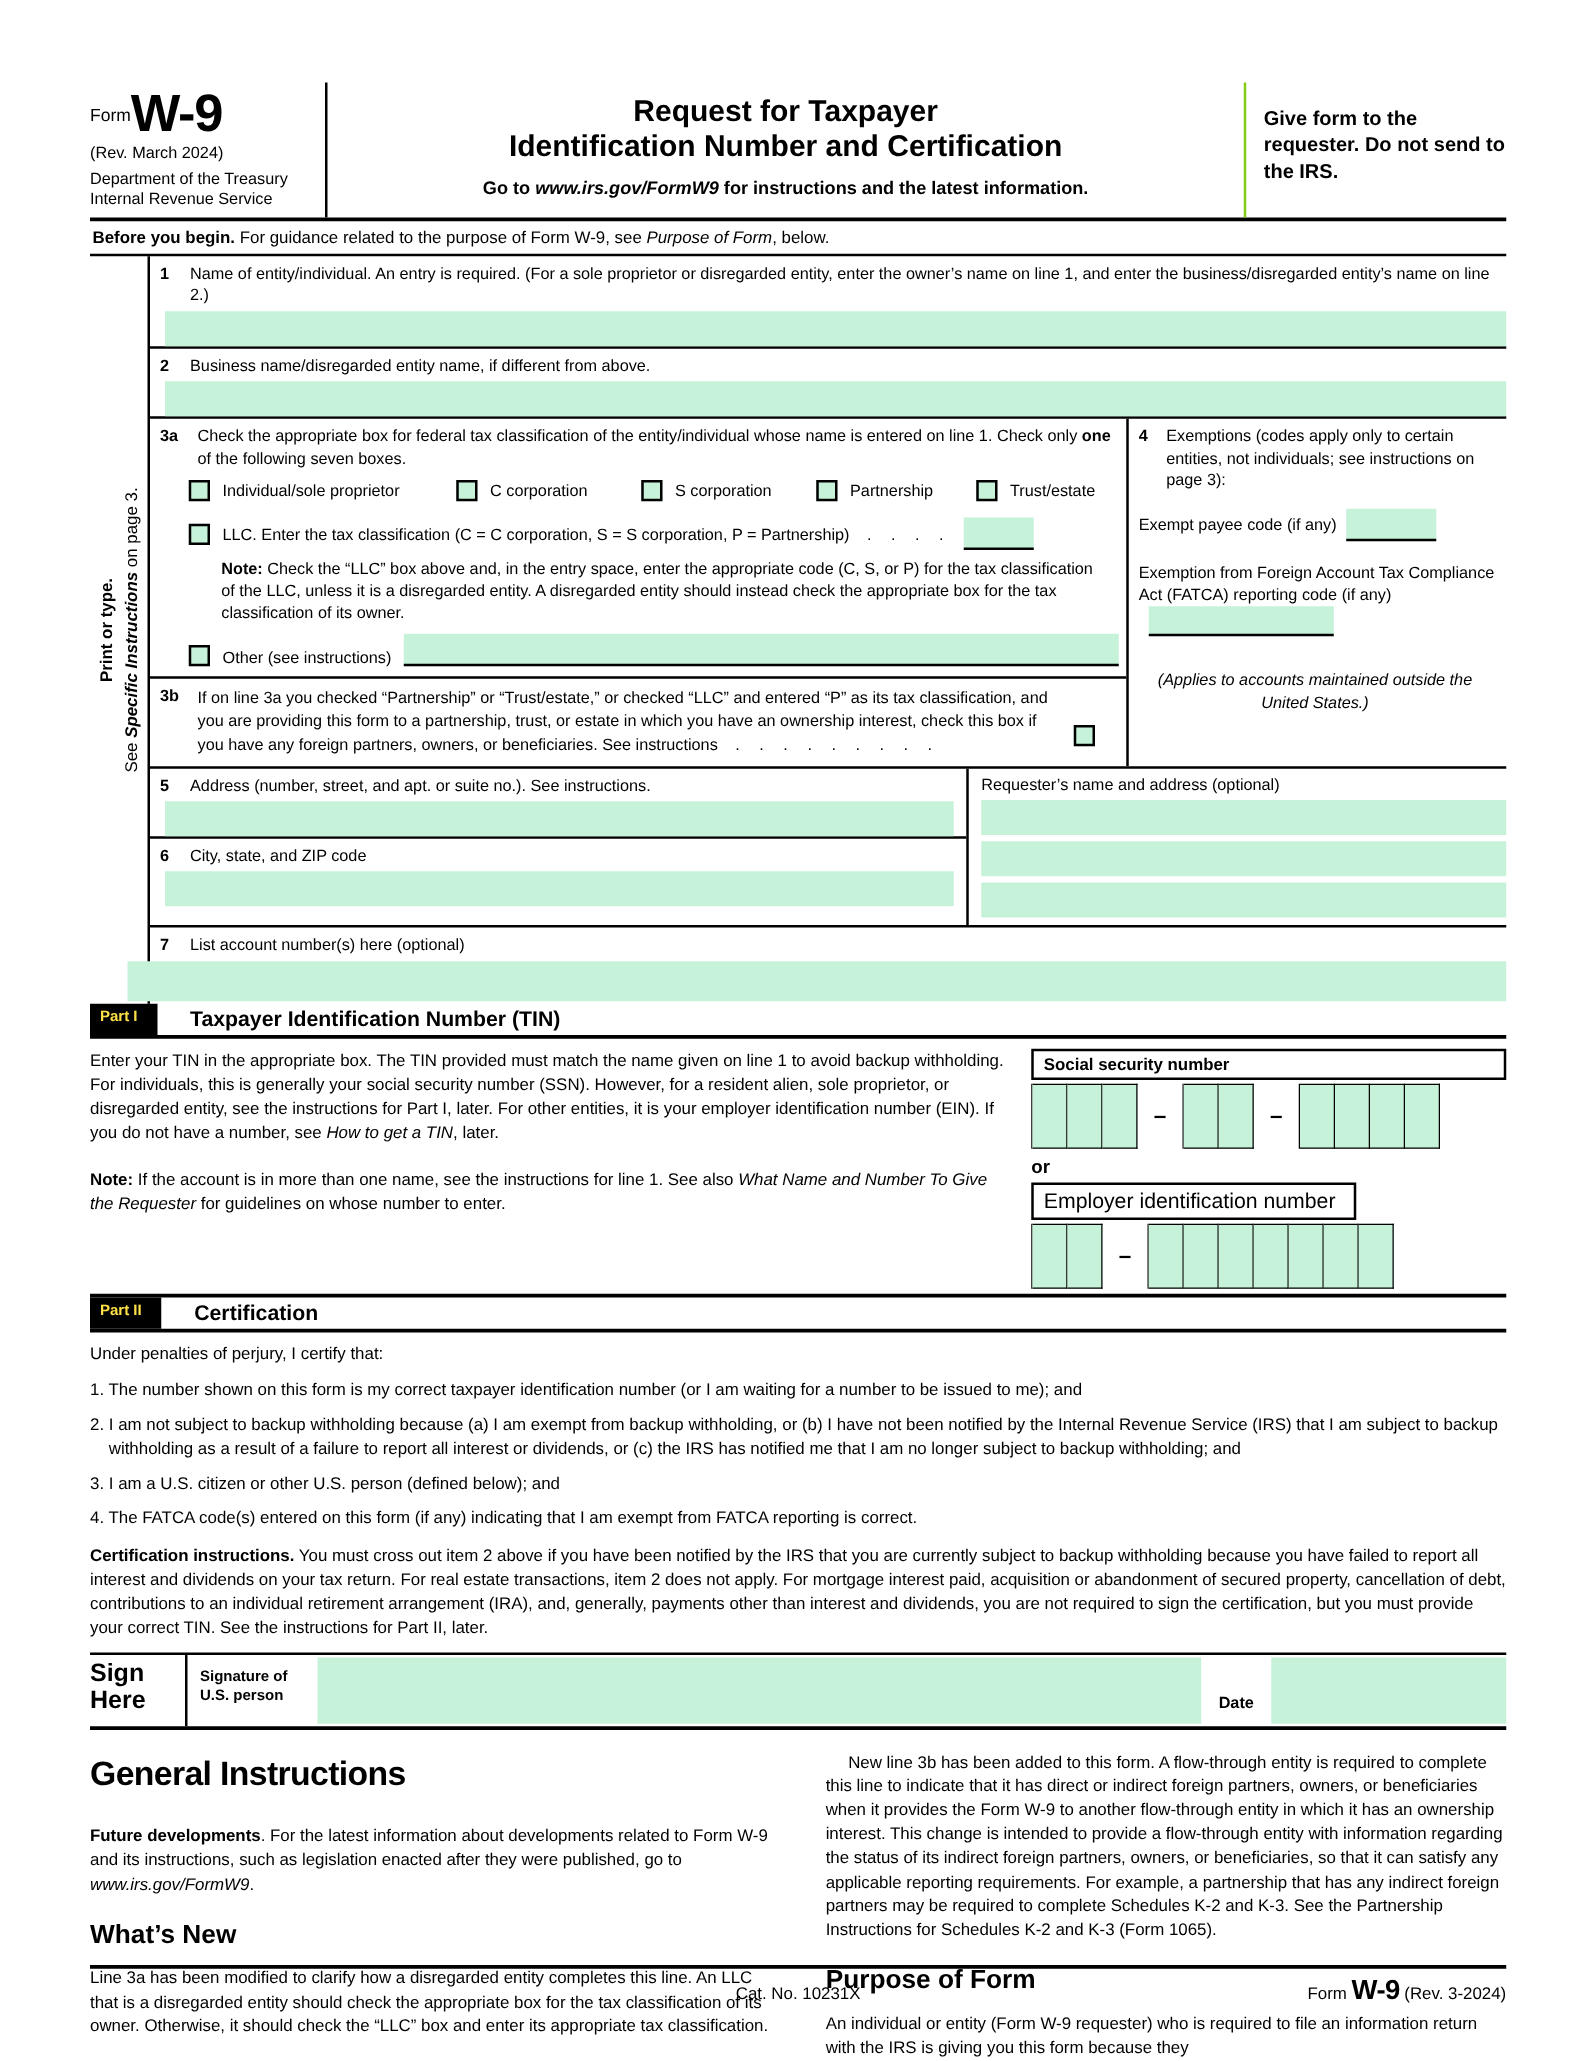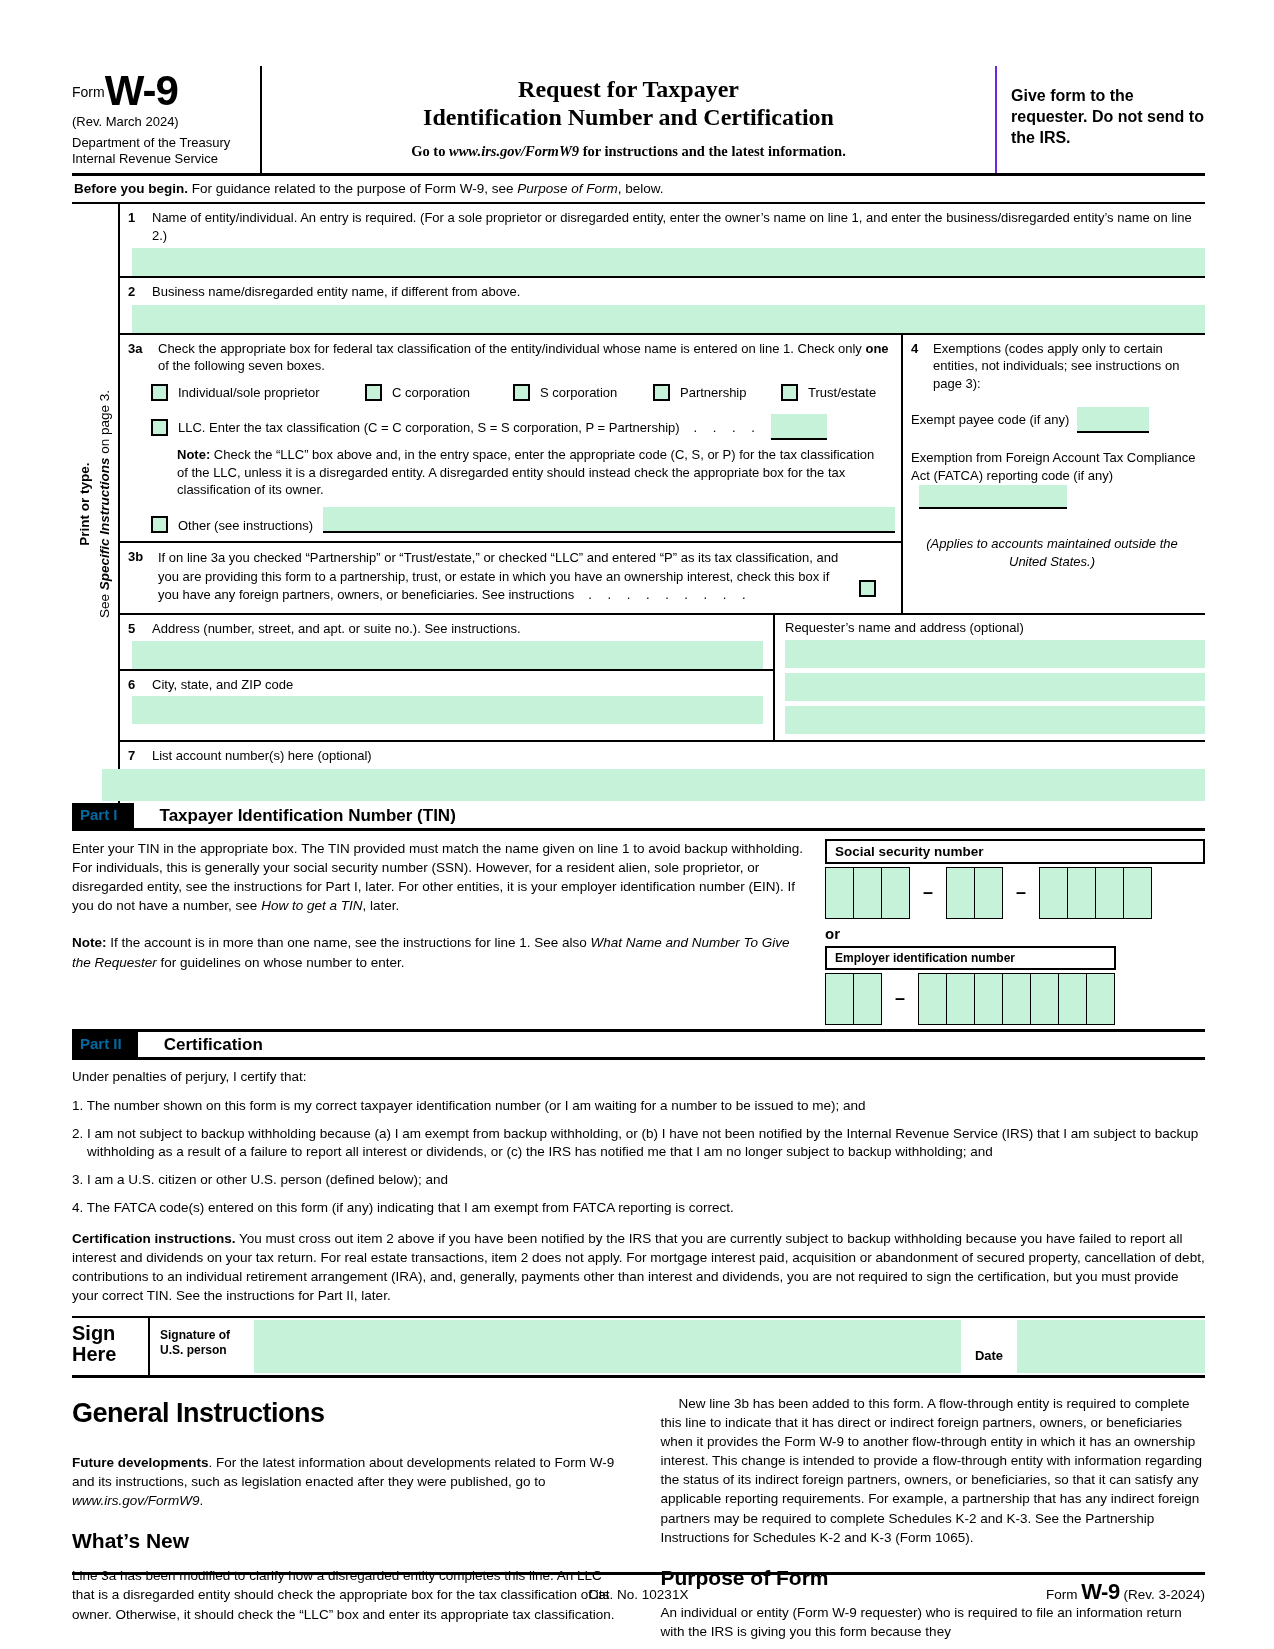--- a/index.html
+++ b/index.html
@@ -7,21 +7,21 @@
   body { font-family:"Liberation Sans", sans-serif; color:#000; }
   .page { width:1274px; height:1649px; background:#fff; padding:66px 69px 0 72px; position:relative; }
 
   
   .hdr { display:flex; border-bottom:3px solid #000; }
   .hdr-left { width:190px; border-right:2px solid #000; padding:6px 6px 6px 0; }
   .form-word { font-size:14px; vertical-align:8px; }
   .form-num { font-size:42px; font-weight:bold; letter-spacing:-1px; line-height:0.9; }
   .hdr-rev { font-size:13px; margin-top:4px; }
   .hdr-dept { font-size:13px; margin-top:6px; line-height:1.25; }
-  .hdr-center { flex:1; border-right:2px solid #6d28d9; text-align:center; padding:10px 8px 8px;font-family:Liberation Serif, serif; }
+  .hdr-center { flex:1; border-right:2px solid #84cc16; text-align:center; padding:10px 8px 8px; }
   .hdr-title { font-size:24px; font-weight:bold; line-height:1.15; }
   .hdr-goto { font-size:14.5px; font-weight:bold; margin-top:12px; }
   .hdr-goto .it { font-style:italic; }
   .hdr-right { width:208px; padding:20px 0 0 14px; font-size:16px; font-weight:bold; line-height:1.3; }
 
   
   .before { font-size:13.5px; padding:5px 0 6px 2px; border-bottom:2px solid #000; }
   .b { font-weight:bold; } .i { font-style:italic; } .bi { font-weight:bold; font-style:italic; }
 
   
@@ -70,36 +70,36 @@
   .row56 { display:flex; border-bottom:2px solid #000; font-size:13px; }
   .col56 { flex:1; border-right:2px solid #000; }
   .r5 { border-bottom:2px solid #000; padding-top:5px; }
   .r6 { padding-top:5px; }
   .bar56 { height:28px; margin:3px 10px 0 12px; }
   .colreq { width:430px; padding:5px 0 6px 10px; }
   .req-bar { height:28px; margin-top:5px; }
 
   
   .part-hdr { display:flex; align-items:stretch; border-bottom:3px solid #000; margin-top:0; }
-  .part-badge { background:#000; color:#0369a1; font-weight:bold; font-size:15px; padding:3px 16px 4px 8px; }
+  .part-badge { background:#000; color:#fde047; font-weight:bold; font-size:12px; padding:3px 16px 4px 8px; }
   .part-title { font-weight:bold; font-size:17px; padding:3px 0 2px 26px; }
 
   
   .p1body { display:flex; border-bottom:3px solid #000; padding:8px 0 4px 0; }
   .p1left { flex:1; font-size:13.5px; line-height:1.42; padding-right:16px; }
   .p1left p { margin-bottom:18px; }
   .p1right { width:380px; flex:none; }
   .tin-titlebox { border:2px solid #000; font-weight:bold; font-size:13.5px; padding:3px 8px; background:#fff; }
   .cells { display:flex; align-items:center; margin-top:3px; }
   .cell { width:28px; height:52px; border:1px solid #000; margin-left:-1px; }
   .cgroup { display:flex; border-left:1px solid #000; }
   .cgroup .cell { border-left:none; margin-left:0; border-right:1px solid #000; border-top:1px solid #000; border-bottom:1px solid #000; }
   .dash { font-weight:bold; font-size:18px; padding:0 13px; }
   .or { font-weight:bold; font-size:15px; margin:6px 0 4px; }
-  .ein-titlebox { border:2px solid #000; font-weight:bold; font-size:12px; padding:3px 8px; width:291px; }
+  .ein-titlebox { border:2px solid #000; font-weight:normal; font-size:17px; padding:3px 8px; width:260px; }
 
   
   .p2body { font-size:13.5px; line-height:1.4; border-bottom:2px solid #000; padding:6px 0 10px; }
   .p2body .intro { margin:2px 0 10px; }
   .citem { padding-left:15px; text-indent:-15px; margin-bottom:9px; }
   .certp { margin-top:12px; }
 
   
   .signrow { display:flex; border-bottom:3px solid #000; height:60px; }
   .sign-here { width:78px; flex:none; font-size:20px; font-weight:bold; line-height:1.05; padding-top:5px; border-right:2px solid #000; }

